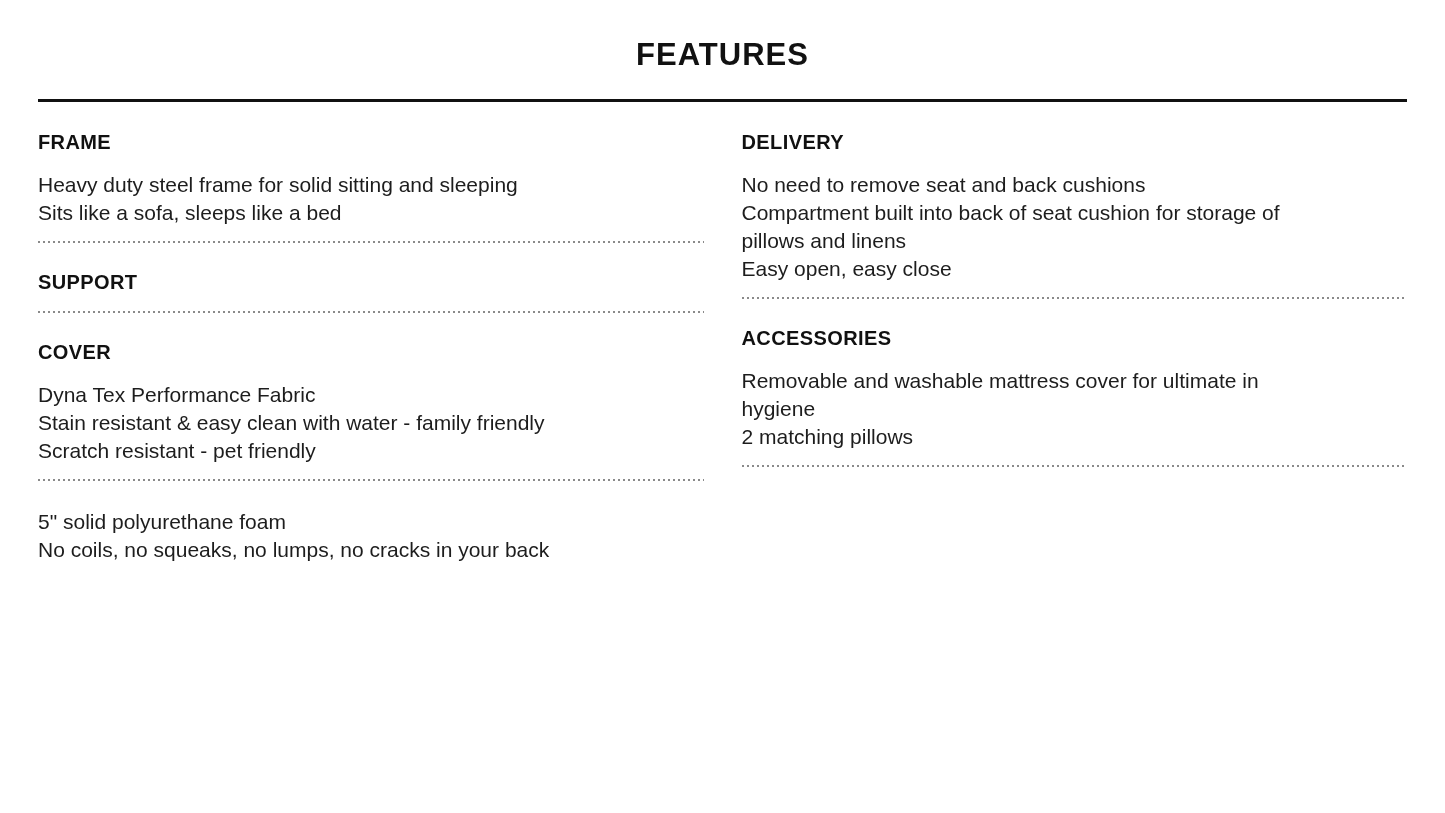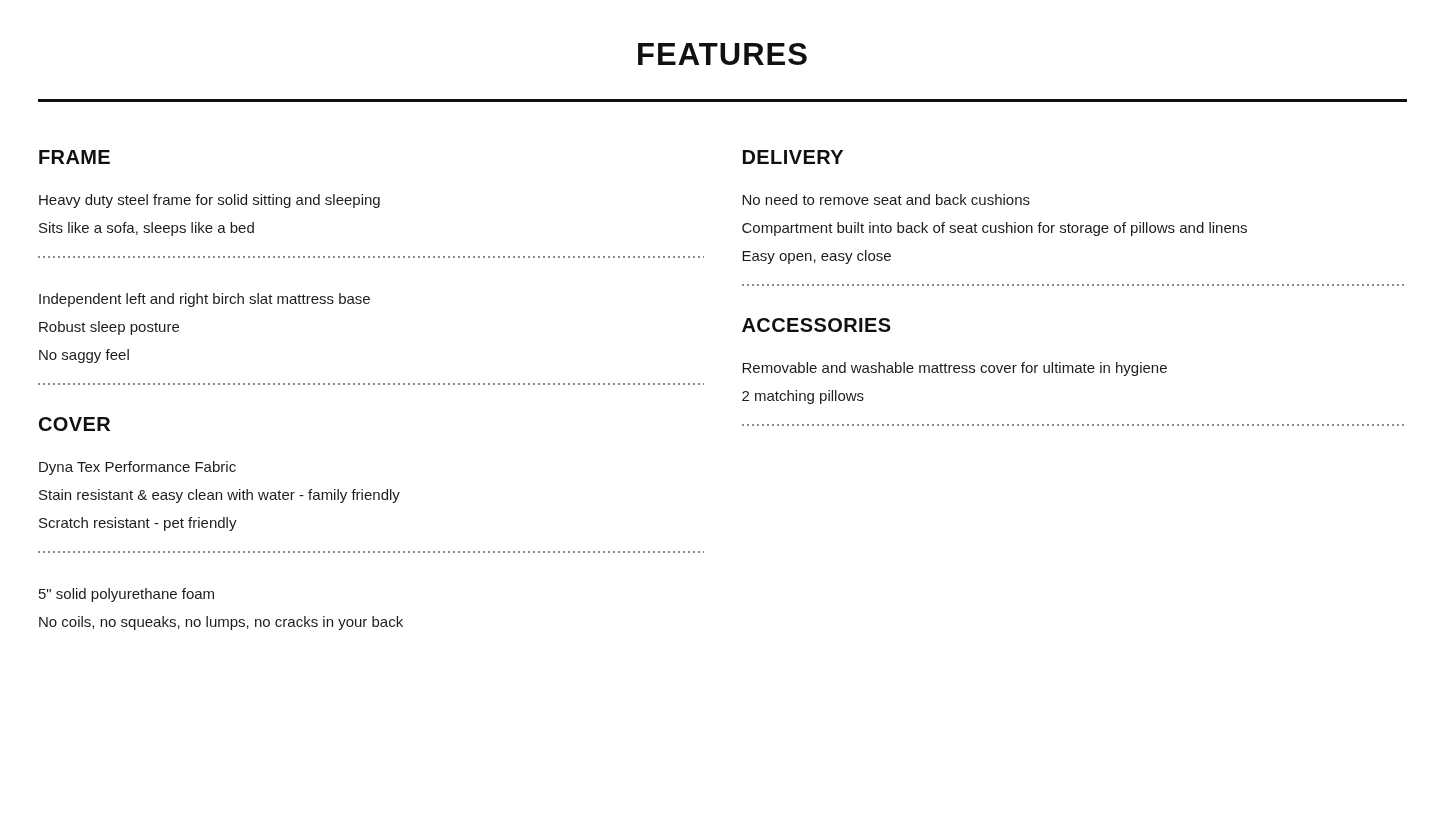--- a/index.html
+++ b/index.html
@@ -35,34 +35,34 @@
   }
   .rule {
     height: 3px;
     background: var(--rule);
     margin-top: 26px;
   }
   .columns {
     display: grid;
     grid-template-columns: 1fr 1fr;
     column-gap: 38px;
-    margin-top: 43px;
+    margin-top: 28px;
   }
   .feature-section { margin: 0; }
   .section-heading {
     margin: 0 0 17px 0;
     font-size: 20px;
     line-height: 24px;
     font-weight: bold;
     letter-spacing: 0.4px;
     color: var(--heading);
   }
   .section-body {
     margin: 0;
-    font-size: 15px;
+    font-size: 21px;
     line-height: 28px;
     max-width: 580px;
     color: var(--text);
   }
   .dotted-divider {
     height: 2px;
     margin: 14px 0 27px 0;
     background-image: repeating-linear-gradient(
       to right,
       var(--dotted) 0, var(--dotted) 2px,
@@ -78,21 +78,21 @@
   <div class="rule"></div>
   <div class="columns">
     <div class="col">
   <section class="feature-section">
     <h2 class="section-heading">FRAME</h2>
     <p class="section-body">Heavy duty steel frame for solid sitting and sleeping<br>Sits like a sofa, sleeps like a bed</p>
     <div class="dotted-divider"></div>
   </section>
 
   <section class="feature-section">
-    <p class="section-body">Independent left and right birch slat mattress base<br>Robust sleep posture<br>No saggy feel</p>
+    <h2 class="section-heading">SUPPORT</h2>
     <div class="dotted-divider"></div>
   </section>
 
   <section class="feature-section">
     <h2 class="section-heading">COVER</h2>
     <p class="section-body">Dyna Tex Performance Fabric<br>Stain resistant &amp; easy clean with water - family friendly<br>Scratch resistant - pet friendly</p>
     <div class="dotted-divider"></div>
   </section>
 
   <section class="feature-section">

